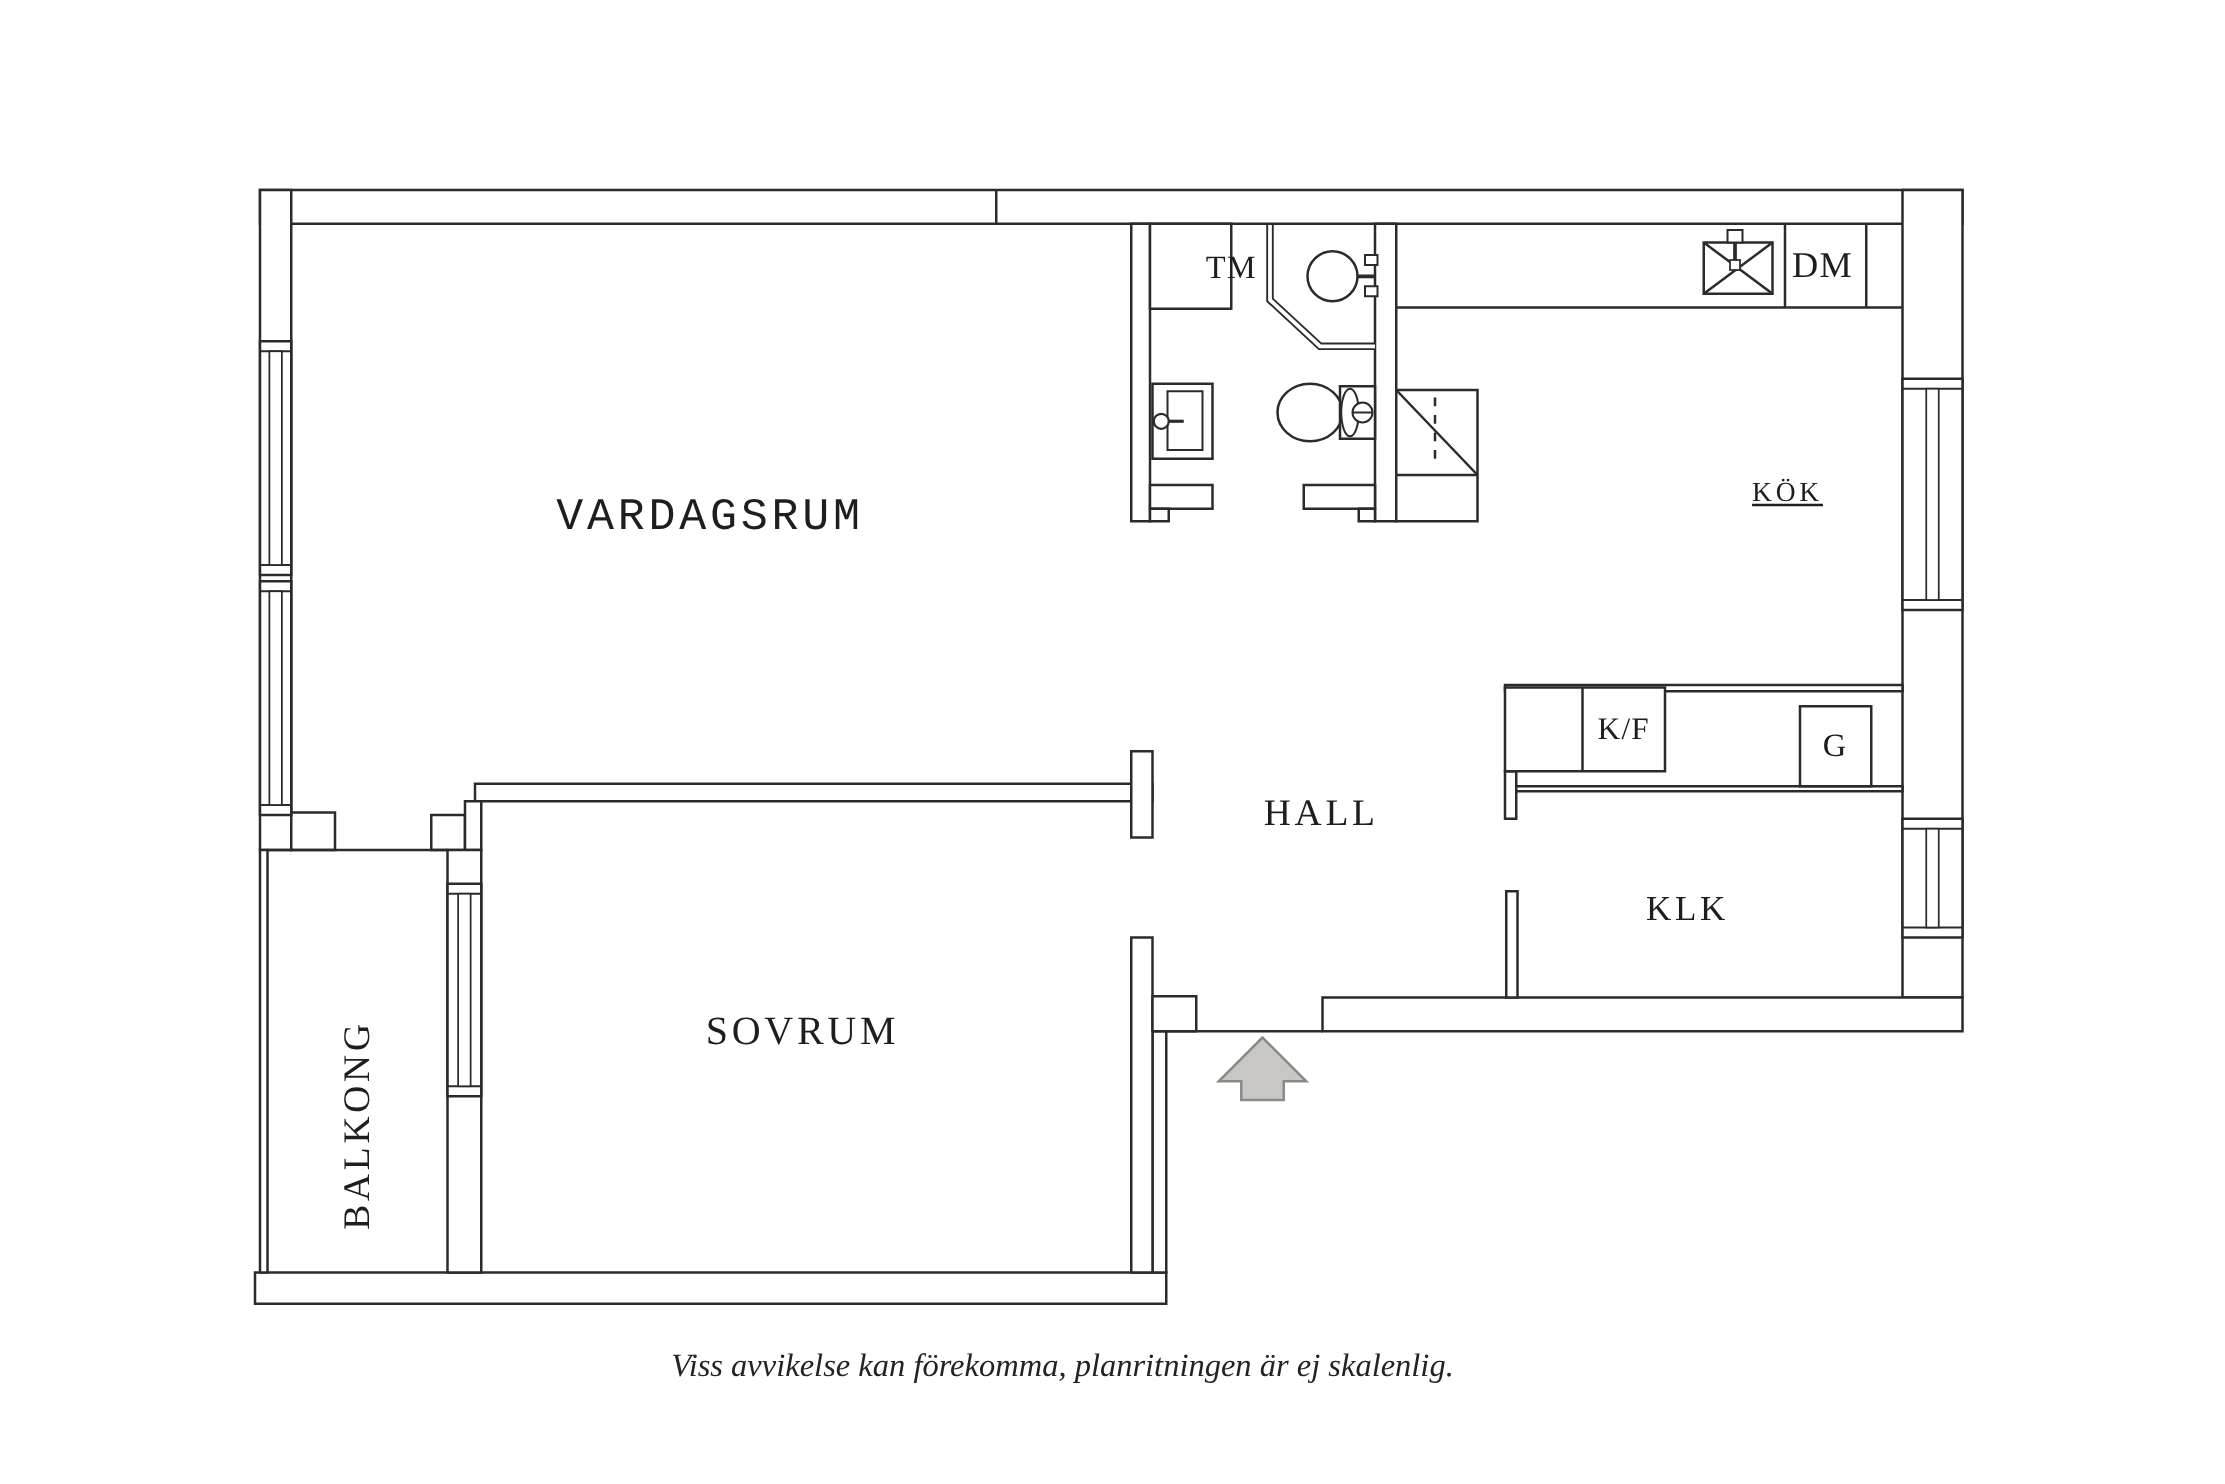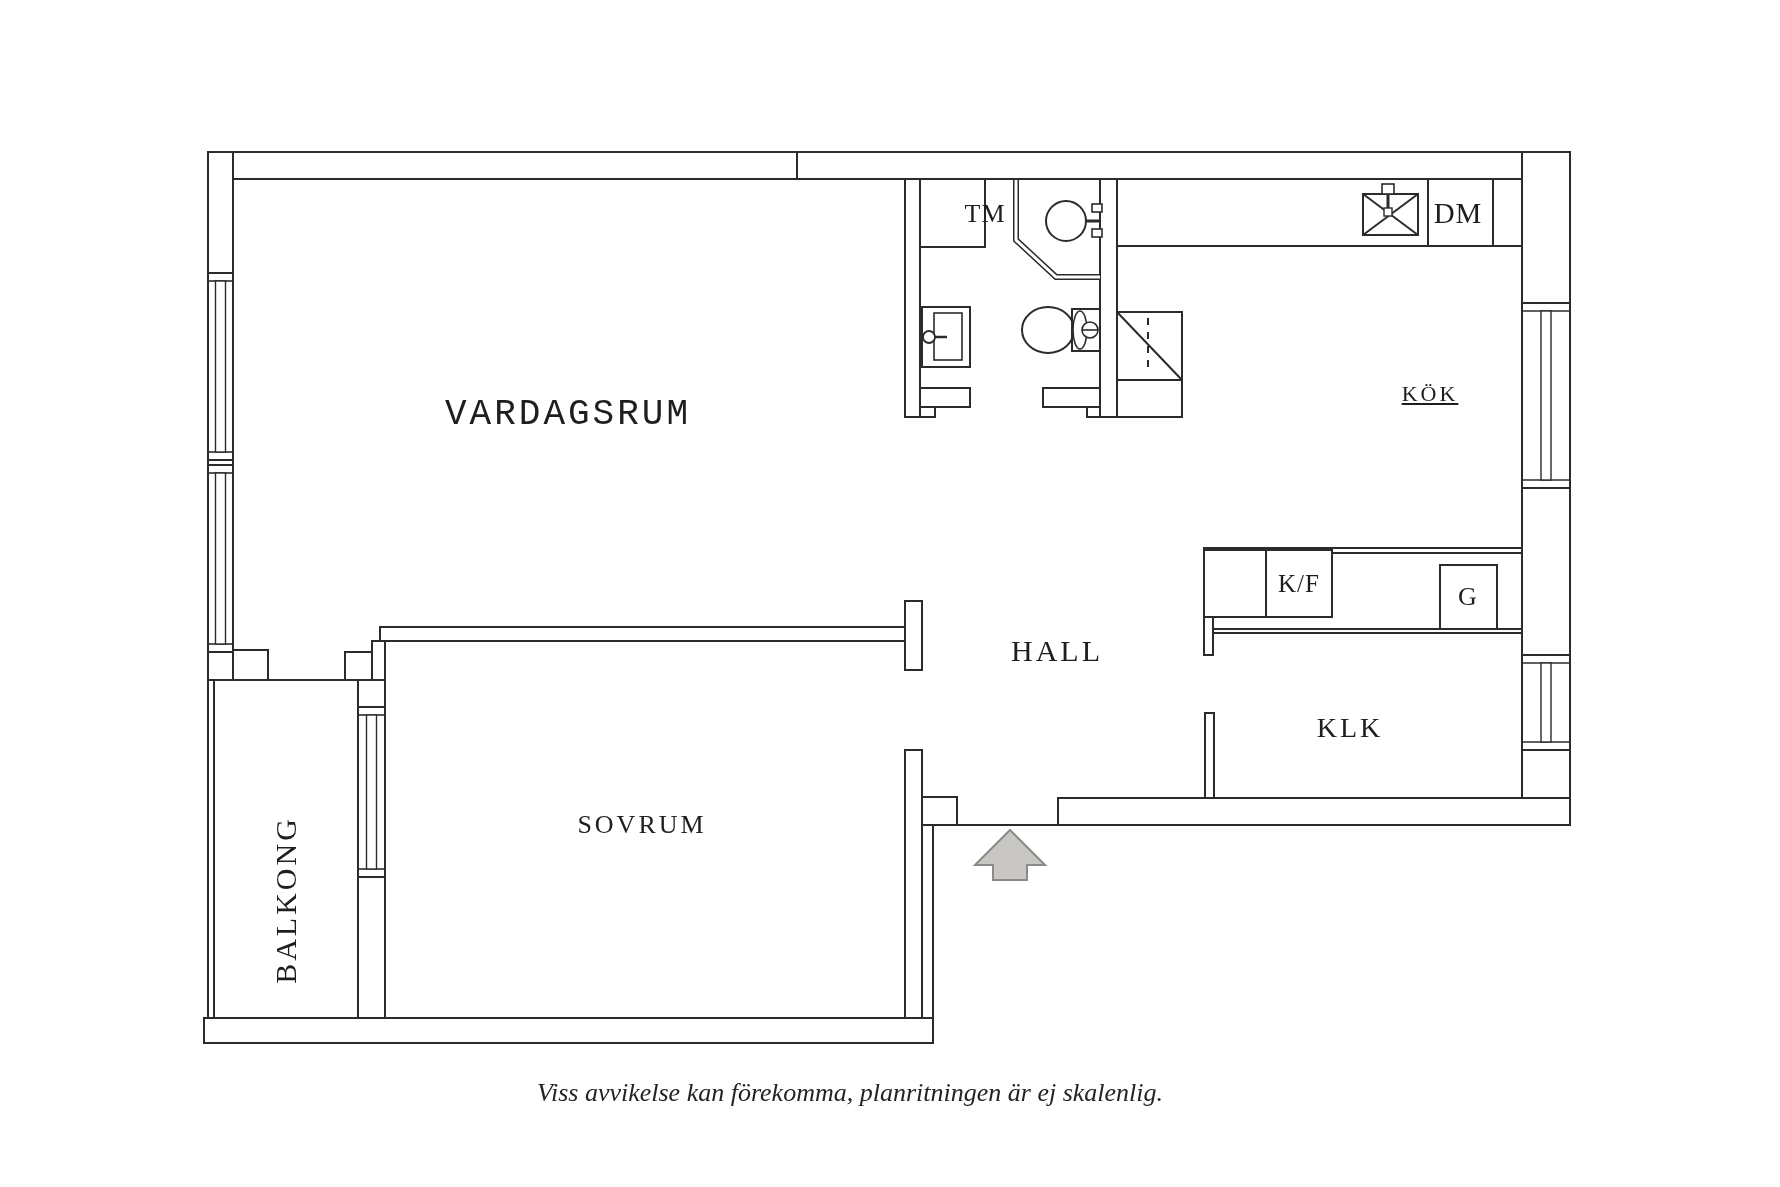--- a/index.html
+++ b/index.html
@@ -97,21 +97,21 @@
       <circle cx="929" cy="337" r="6" fill="#ffffff" stroke="#2b2b2b" stroke-width="1.8"></circle>
       <rect x="1382" y="184" width="12" height="10" fill="#ffffff" stroke="#2b2b2b" stroke-width="1.6"></rect>
       <line x1="1388" y1="194" x2="1388" y2="214" stroke="#2b2b2b" stroke-width="3"></line>
       <rect x="1384" y="208" width="8" height="8" fill="#ffffff" stroke="#2b2b2b" stroke-width="1.4"></rect>
       <polygon points="1010,830 975,865 993,865 993,880 1027,880 1027,865 1045,865" fill="#c8c7c3" stroke="#8b8a86" stroke-width="2"></polygon>
     </svg>
   <div id="labels">
       <div class="lbl" style="left: 568px; top: 414px; font-size: 36px; letter-spacing: 3px; font-family: Liberation Mono, monospace;">VARDAGSRUM</div>
       <div class="lbl" style="left: 1430px; top: 394px; font-size: 22px; letter-spacing: 3px; text-decoration: underline;">KÖK</div>
       <div class="lbl" style="left: 1057px; top: 651px; font-size: 30px; letter-spacing: 3px;">HALL</div>
-      <div class="lbl" style="left: 642px; top: 825px; font-size: 26px; letter-spacing: 3px; text-align: center;">SOVRUM</div>
+      <div class="lbl" style="left: 642px; top: 825px; font-size: 32px; letter-spacing: 3px; text-align: center;">SOVRUM</div>
       <div class="lbl" style="left: 1350px; top: 712px; font-size: 28px; letter-spacing: 3px; margin-top: 16px;">KLK</div>
       <div class="lbl rot" style="left: 286px; top: 900px; font-size: 30px; letter-spacing: 3px;">BALKONG</div>
       <div class="lbl" style="left: 985px; top: 214px; font-size: 26px; letter-spacing: 1px;">TM</div>
       <div class="lbl" style="left: 1458px; top: 213px; font-size: 29px; letter-spacing: 1px;">DM</div>
       <div class="lbl" style="left: 1299px; top: 584px; font-size: 25px; letter-spacing: 1px;">K/F</div>
       <div class="lbl" style="left: 1468px; top: 597px; font-size: 26px; letter-spacing: 1px;">G</div>
     </div>
   <div id="caption">Viss avvikelse kan förekomma, planritningen är ej skalenlig.</div>
 </div>
 

